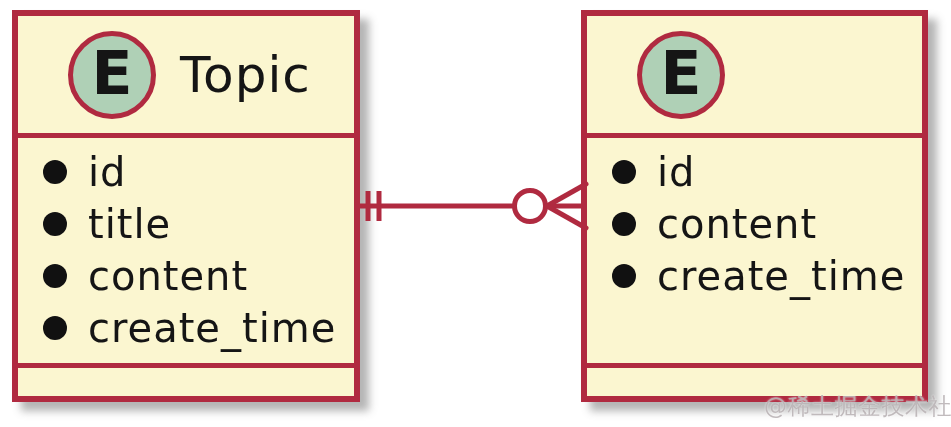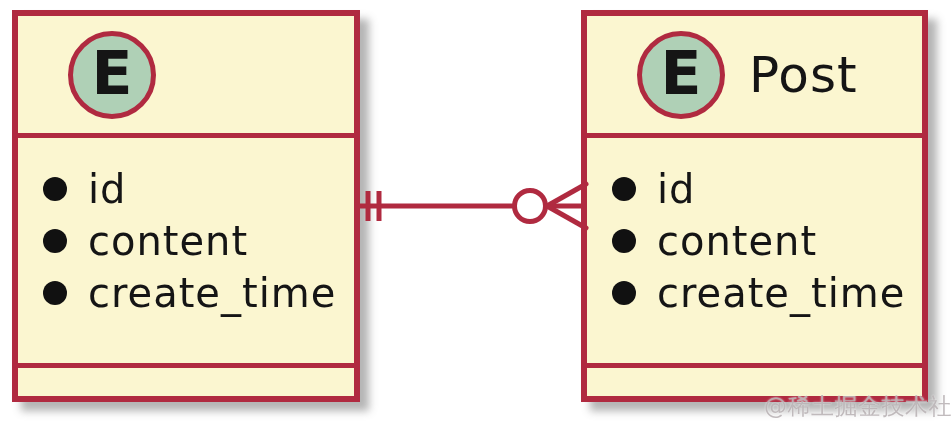--- a/index.html
+++ b/index.html
@@ -60,21 +60,21 @@
 
   .sep {
     height: 5px;
     flex: 0 0 5px;
     background: #B02A40;
   }
 
   .entity-fields {
     flex: 0 0 225px;
     box-sizing: border-box;
-    padding-top: 25px;
+    padding-top: 8px;
     display: flex;
     flex-direction: column;
   }
   .field-row {
     height: 52px;
     display: flex;
     align-items: center;
     padding-left: 25px;
   }
   .bullet {
@@ -115,46 +115,50 @@
 </head>
 <body>
 
 <div class="canvas">
 
   <div class="entity topic">
     <div class="entity-header">
       <span class="spot">
         <span class="spot-letter">E</span>
       </span>
+      <span class="entity-title">Topic</span>
     </div>
     <div class="sep"></div>
     <div class="entity-fields">
       <div class="field-row">
         <span class="bullet"></span>
         <span class="field-label">id</span>
+      </div>
+      <div class="field-row">
+        <span class="bullet"></span>
+        <span class="field-label">title</span>
       </div>
       <div class="field-row">
         <span class="bullet"></span>
         <span class="field-label">content</span>
       </div>
       <div class="field-row">
         <span class="bullet"></span>
         <span class="field-label">create_time</span>
       </div>
     </div>
     <div class="sep"></div>
     <div class="entity-footer"></div>
   </div>
 
   <div class="entity post">
     <div class="entity-header">
       <span class="spot">
         <span class="spot-letter">E</span>
       </span>
-      <span class="entity-title">Post</span>
     </div>
     <div class="sep"></div>
     <div class="entity-fields">
       <div class="field-row">
         <span class="bullet"></span>
         <span class="field-label">id</span>
       </div>
       <div class="field-row">
         <span class="bullet"></span>
         <span class="field-label">content</span>

